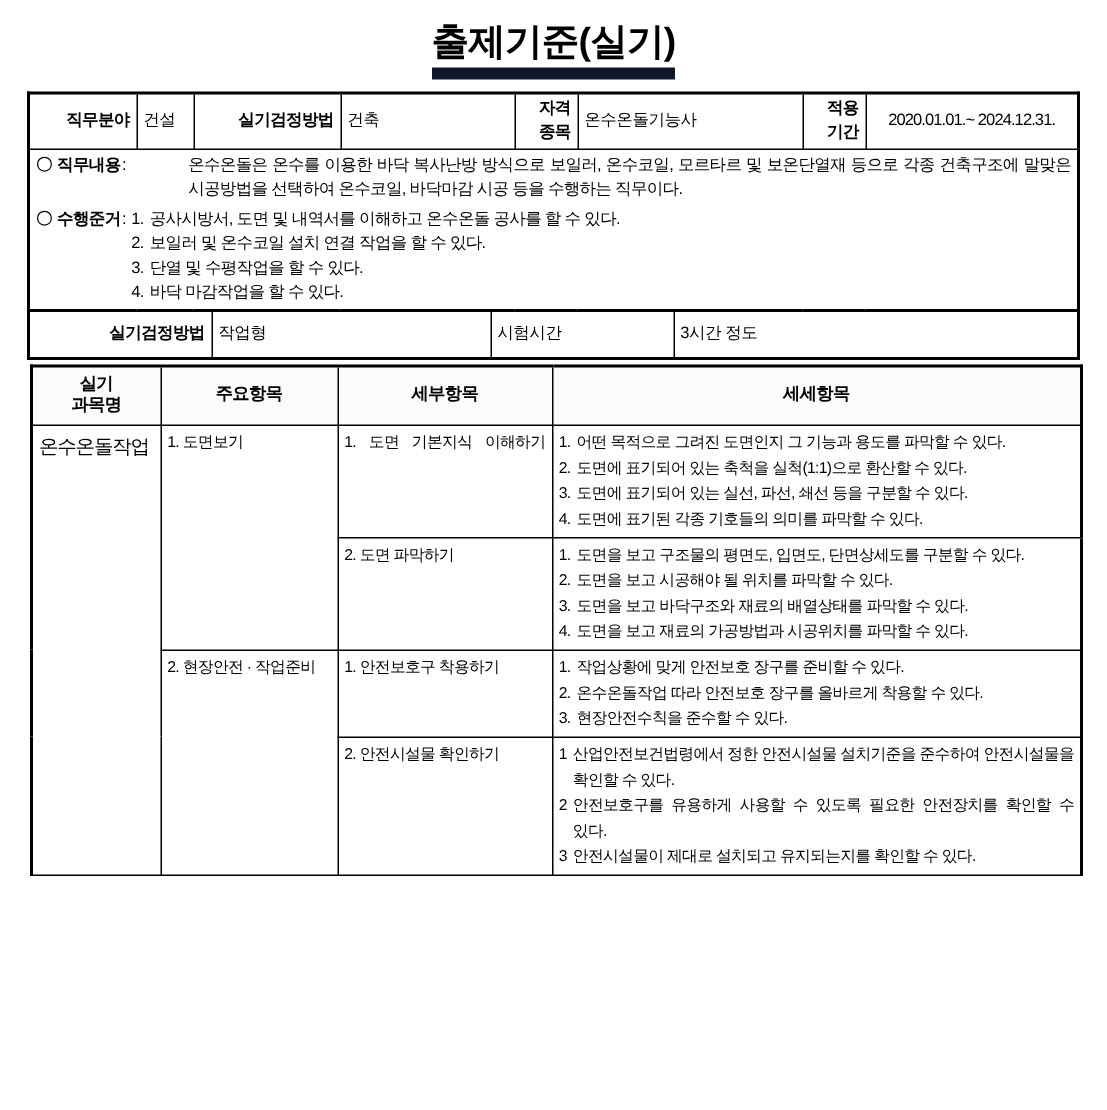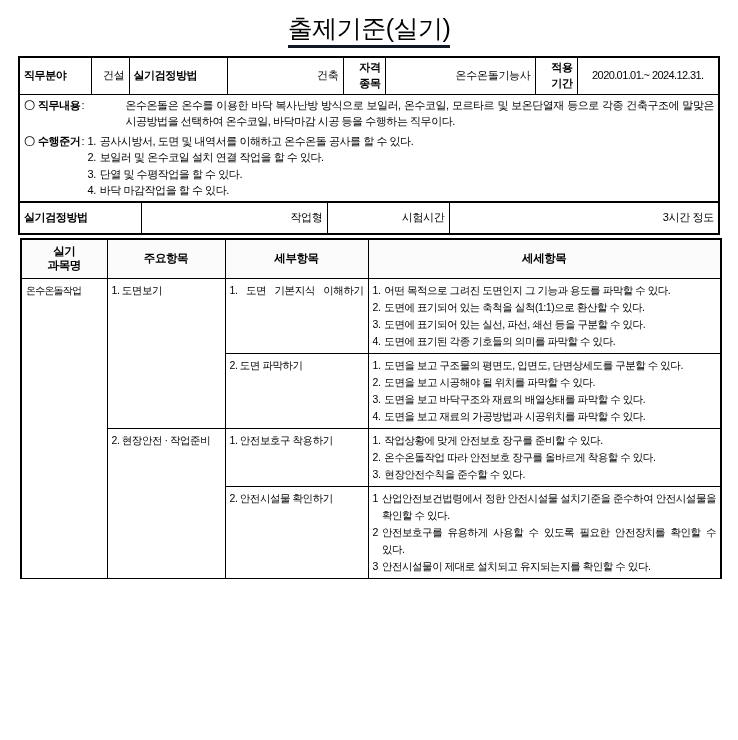--- a/index.html
+++ b/index.html
@@ -25,23 +25,23 @@
 
   
   .title-wrap {
     text-align: center;
     padding-top: 14px;
     padding-bottom: 6px;
   }
   .doc-title {
     display: inline-block;
     font-size: 25px;
-    font-weight: normal;
+    font-weight: bold;
     letter-spacing: -0.5px;
-    border-bottom: 3px solid #0f172a;
+    border-bottom: 8px solid #0f172a;
     padding-bottom: 2px;
     line-height: 1.15;
   }
 
   
   .tbl {
     border-collapse: collapse;
     width: 700px;
     margin: 0 auto;
     table-layout: fixed;
@@ -56,33 +56,33 @@
   .outer-top  { border-top: 2px solid #000 !important; }
   .outer-left { border-left: 2px solid #000 !important; }
   .outer-right{ border-right: 2px solid #000 !important; }
   .outer-bot  { border-bottom: 2px solid #000 !important; }
 
   
   .info-table { margin-top: 2px; }
   .info-table td { height: 30px; }
   .lbl-cell {
     font-weight: bold;
-    text-align: left;
+    text-align: right;
     font-size: 11.5px;
     letter-spacing: -0.4px;
   }
   .lbl-2line {
     font-weight: bold;
     text-align: right;
     font-size: 11.5px;
     line-height: 1.12;
     letter-spacing: -0.4px;
   }
   .val-cell {
-    text-align: right;
+    text-align: left;
     font-size: 11px;
     letter-spacing: -0.3px;
   }
   .date-cell {
     text-align: center;
     font-size: 10.5px;
     letter-spacing: -0.6px;
   }
 
   
@@ -151,21 +151,21 @@
     letter-spacing: -0.4px;
     line-height: 1.15;
   }
   .main-table td {
     vertical-align: top;
     padding: 3px 4px 3px 4px;
     font-size: 10.5px;
     line-height: 1.62;
     letter-spacing: -0.45px;
   }
-  .cell-subject { letter-spacing: -0.8px; white-space: nowrap; font-size: 10px; }
+  .cell-subject { letter-spacing: -0.8px; white-space: nowrap; font-size: 13px; }
   .cell-major   { letter-spacing: -0.4px; }
   .cell-detail  { text-align: justify; text-justify: inter-character; }
   .cell-sub     { }
 
   .num-list { list-style: none; margin: 0; padding: 0; }
   .num-list li {
     display: flex;
     margin: 0;
     padding: 0;
   }

